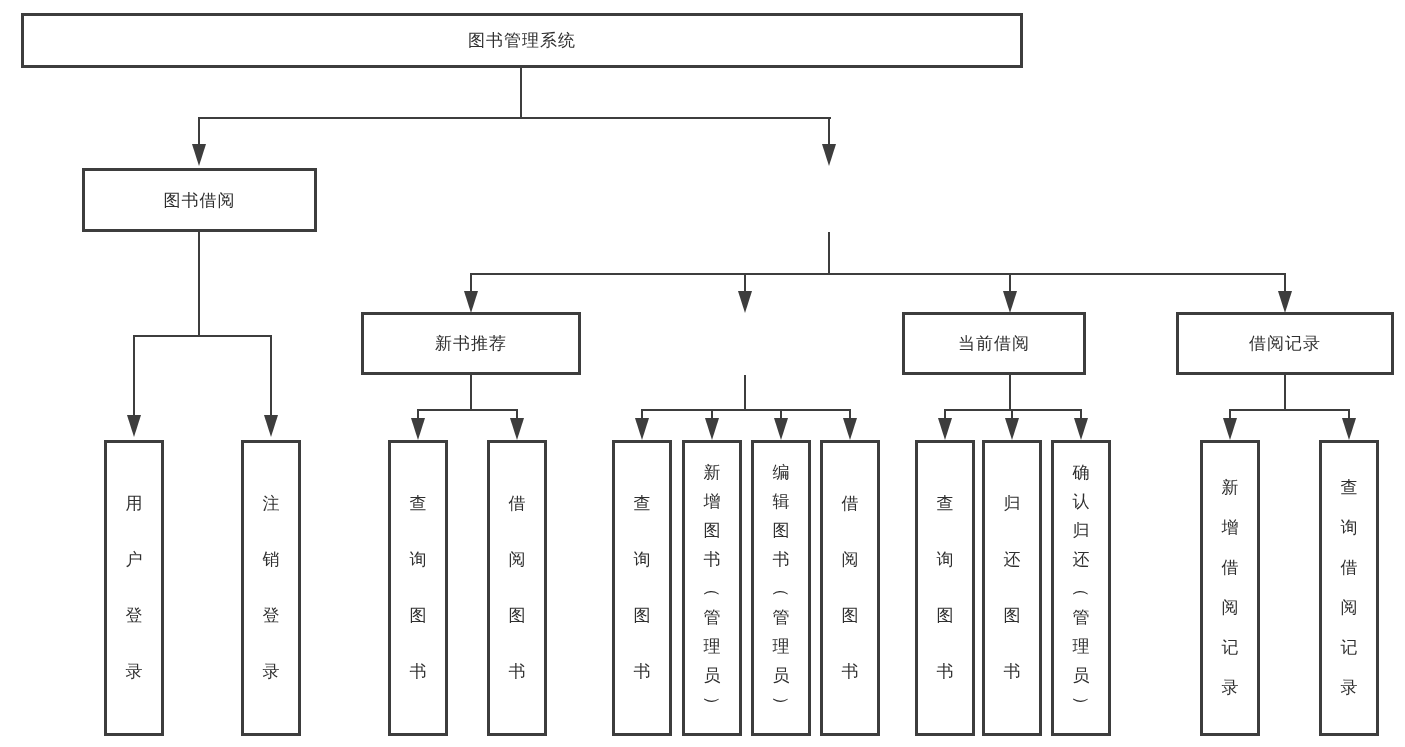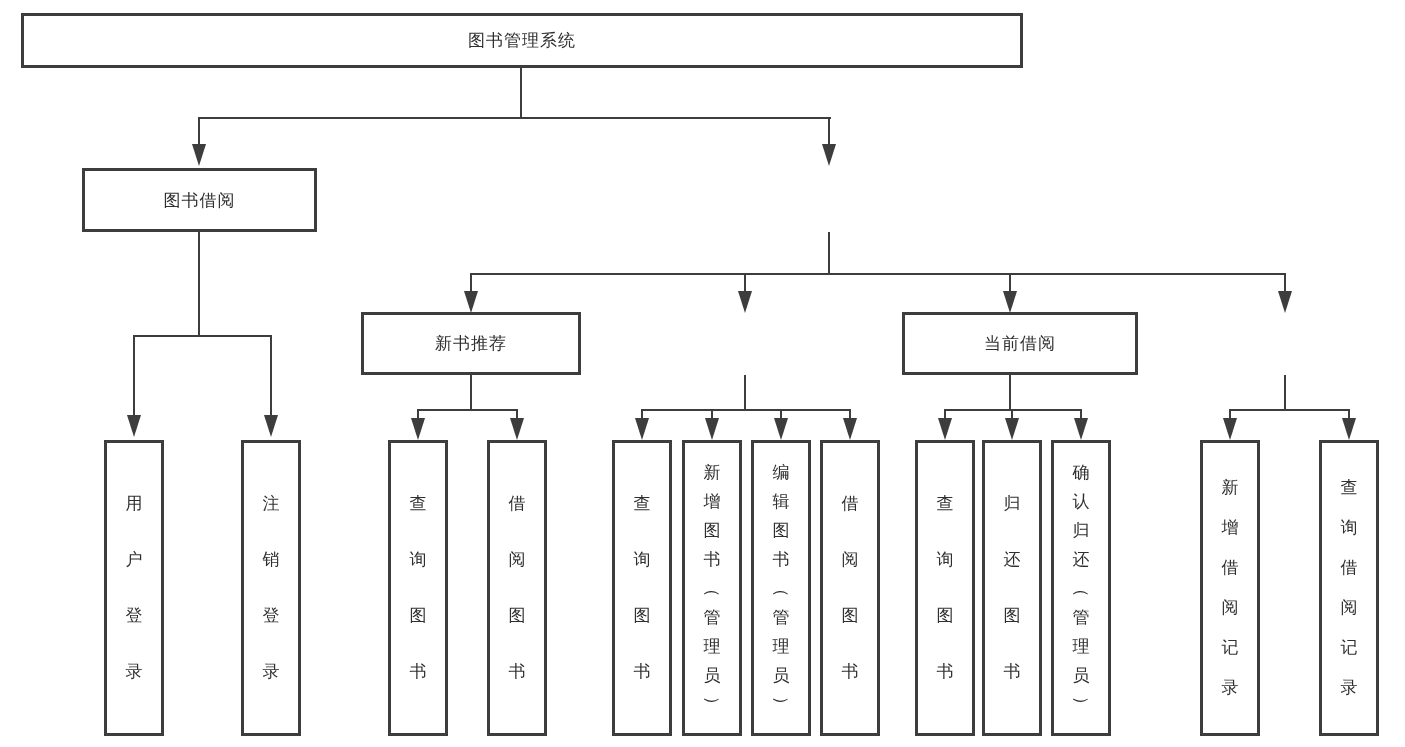--- a/index.html
+++ b/index.html
@@ -64,21 +64,22 @@
   <div class="vl" style="left:470px;top:273px;height:20px;"></div>
   <div class="ah" style="left:464px;top:291px;"></div>
   <div class="vl" style="left:744px;top:273px;height:20px;"></div>
   <div class="ah" style="left:738px;top:291px;"></div>
   <div class="vl" style="left:1009px;top:273px;height:20px;"></div>
   <div class="ah" style="left:1003px;top:291px;"></div>
   <div class="vl" style="left:1284px;top:273px;height:20px;"></div>
   <div class="ah" style="left:1278px;top:291px;"></div>
 
   <div class="box" style="left:361px;top:312px;width:220px;height:63px;">新书推荐</div>
-  <div class="box" style="left:902px;top:312px;width:236px;height:63px;text-align:center;">当前借阅</div>
+  <div class="box" style="left:902px;top:312px;width:184px;height:63px;text-align:center;">当前借阅</div>
+  <div class="box" style="left:1176px;top:312px;width:218px;height:63px;">借阅记录</div>
 
   <div class="vl" style="left:470px;top:375px;height:34px;"></div>
   <div class="hl" style="left:417px;top:409px;width:101px;"></div>
   <div class="vl" style="left:417px;top:409px;height:11px;"></div>
   <div class="ah" style="left:411px;top:418px;"></div>
   <div class="vl" style="left:516px;top:409px;height:11px;"></div>
   <div class="ah" style="left:510px;top:418px;"></div>
 
   <div class="vl" style="left:744px;top:375px;height:34px;"></div>
   <div class="hl" style="left:641px;top:409px;width:210px;"></div>

